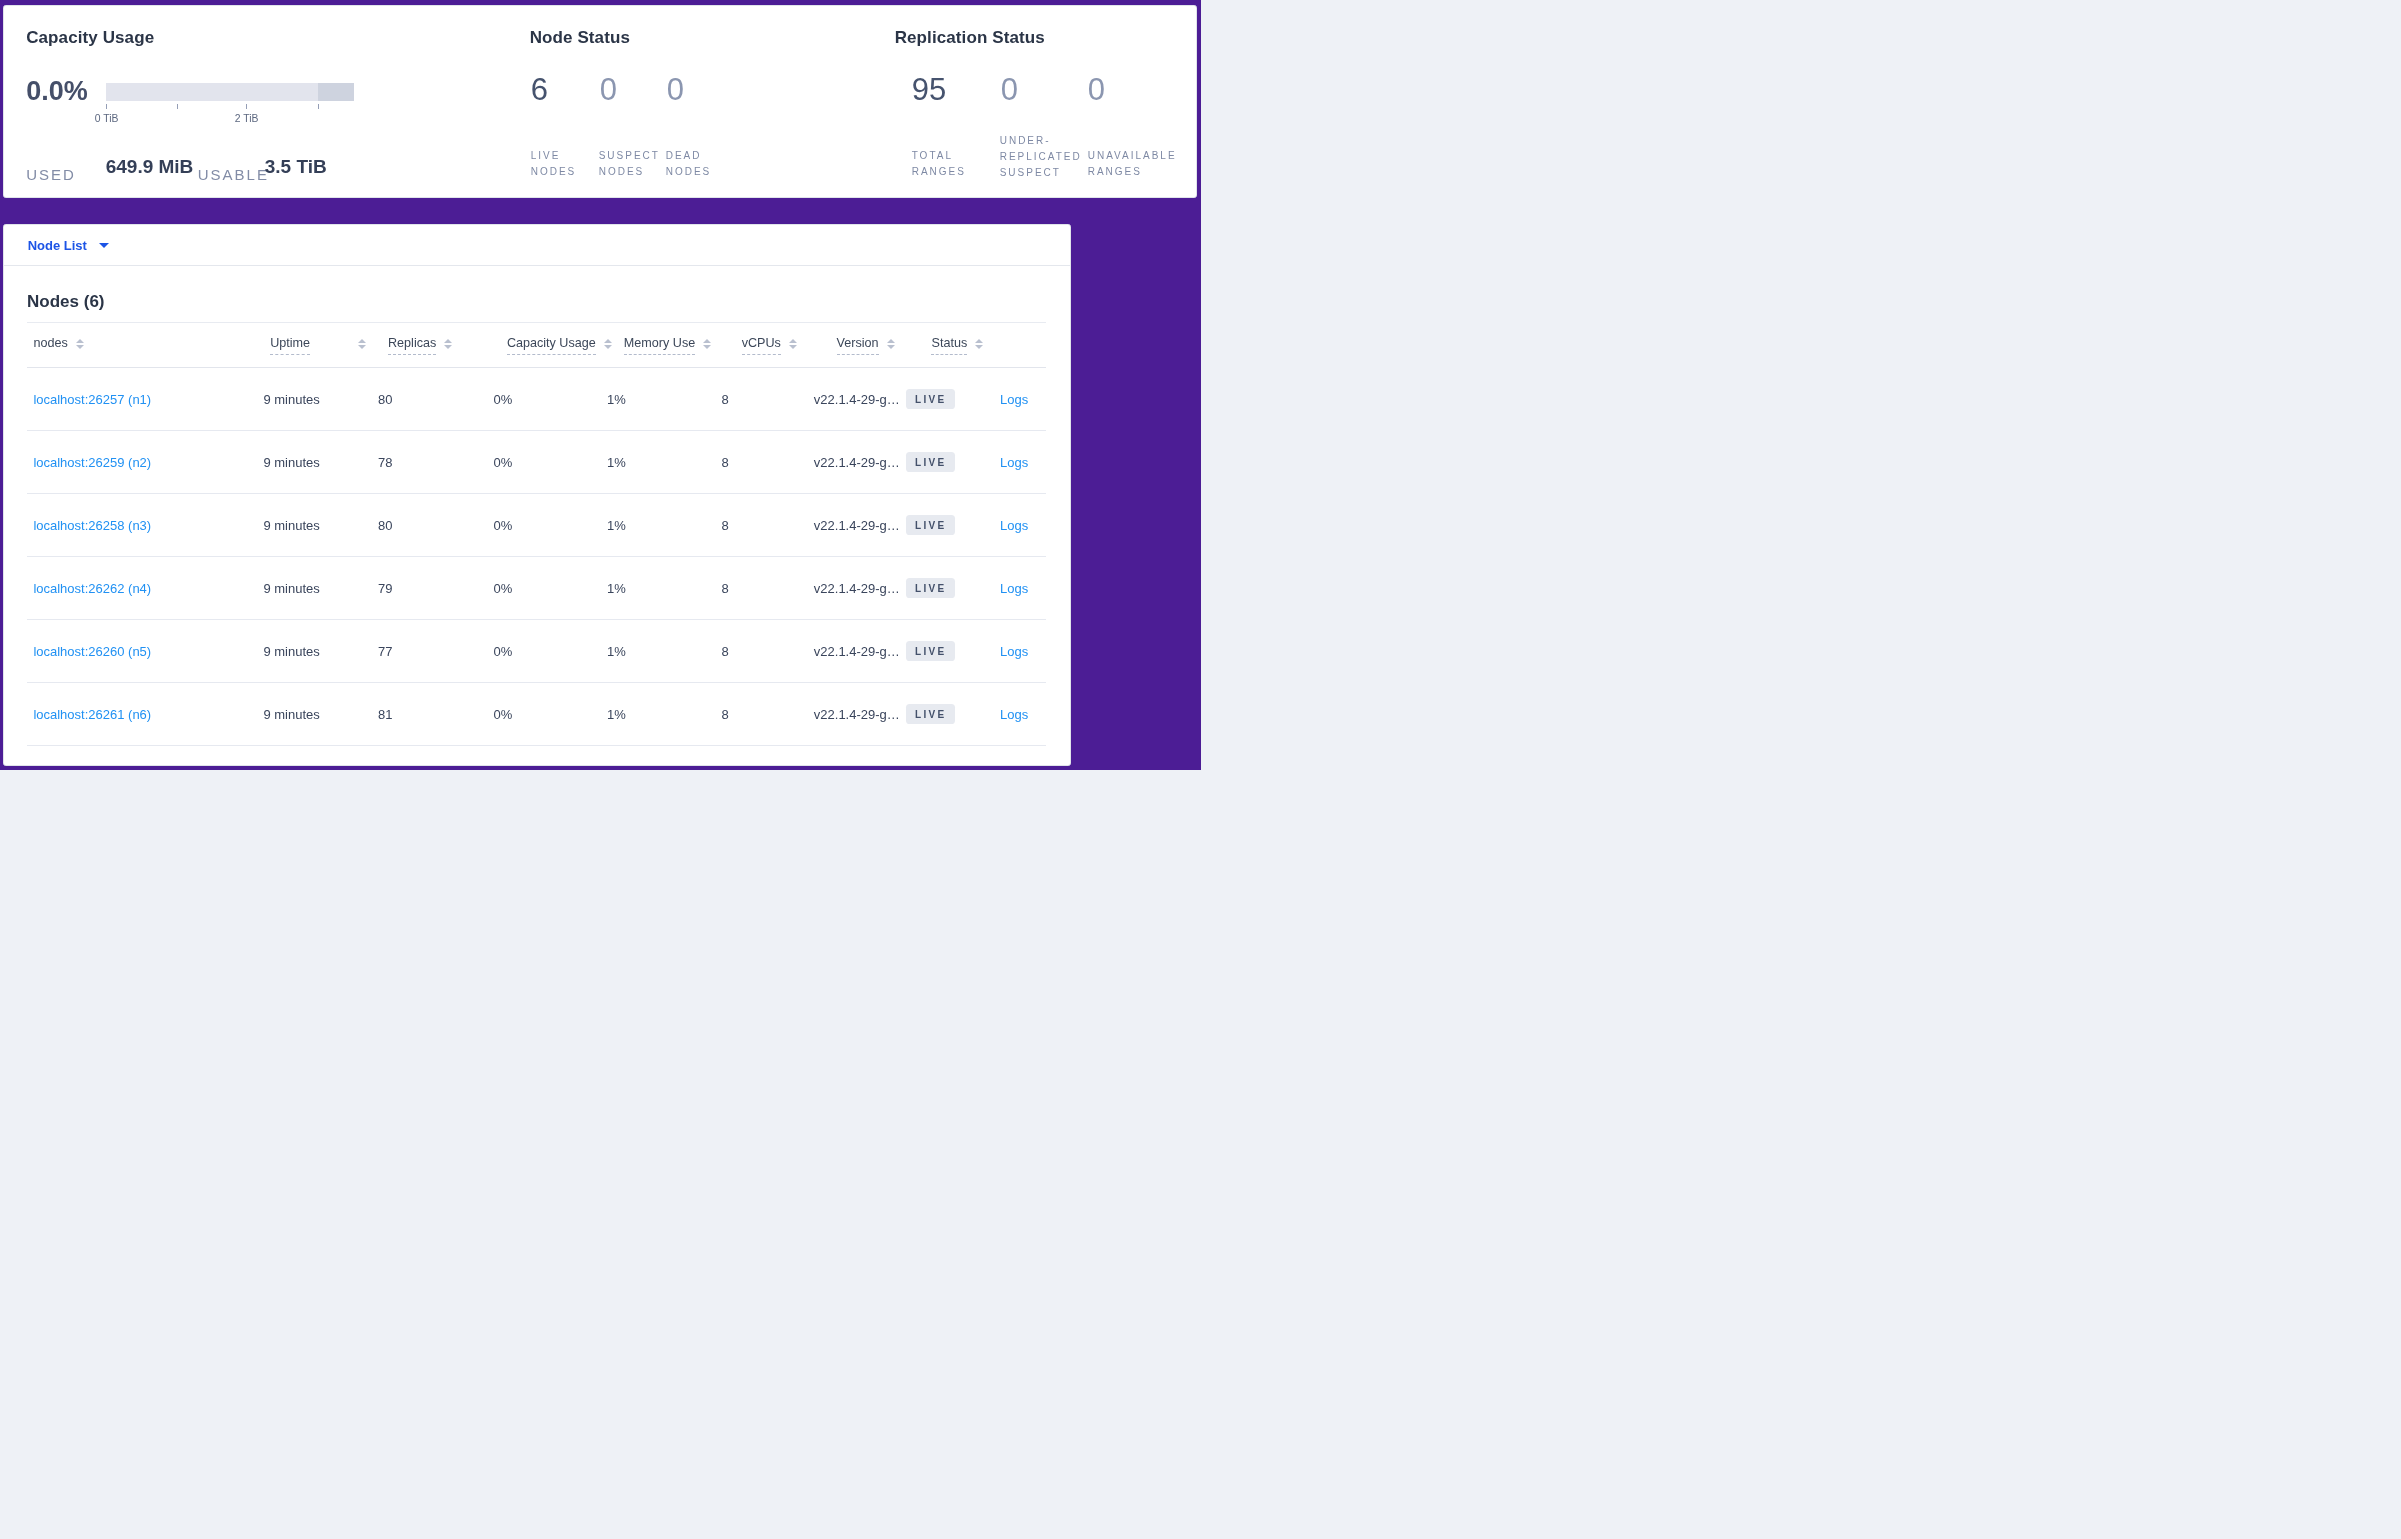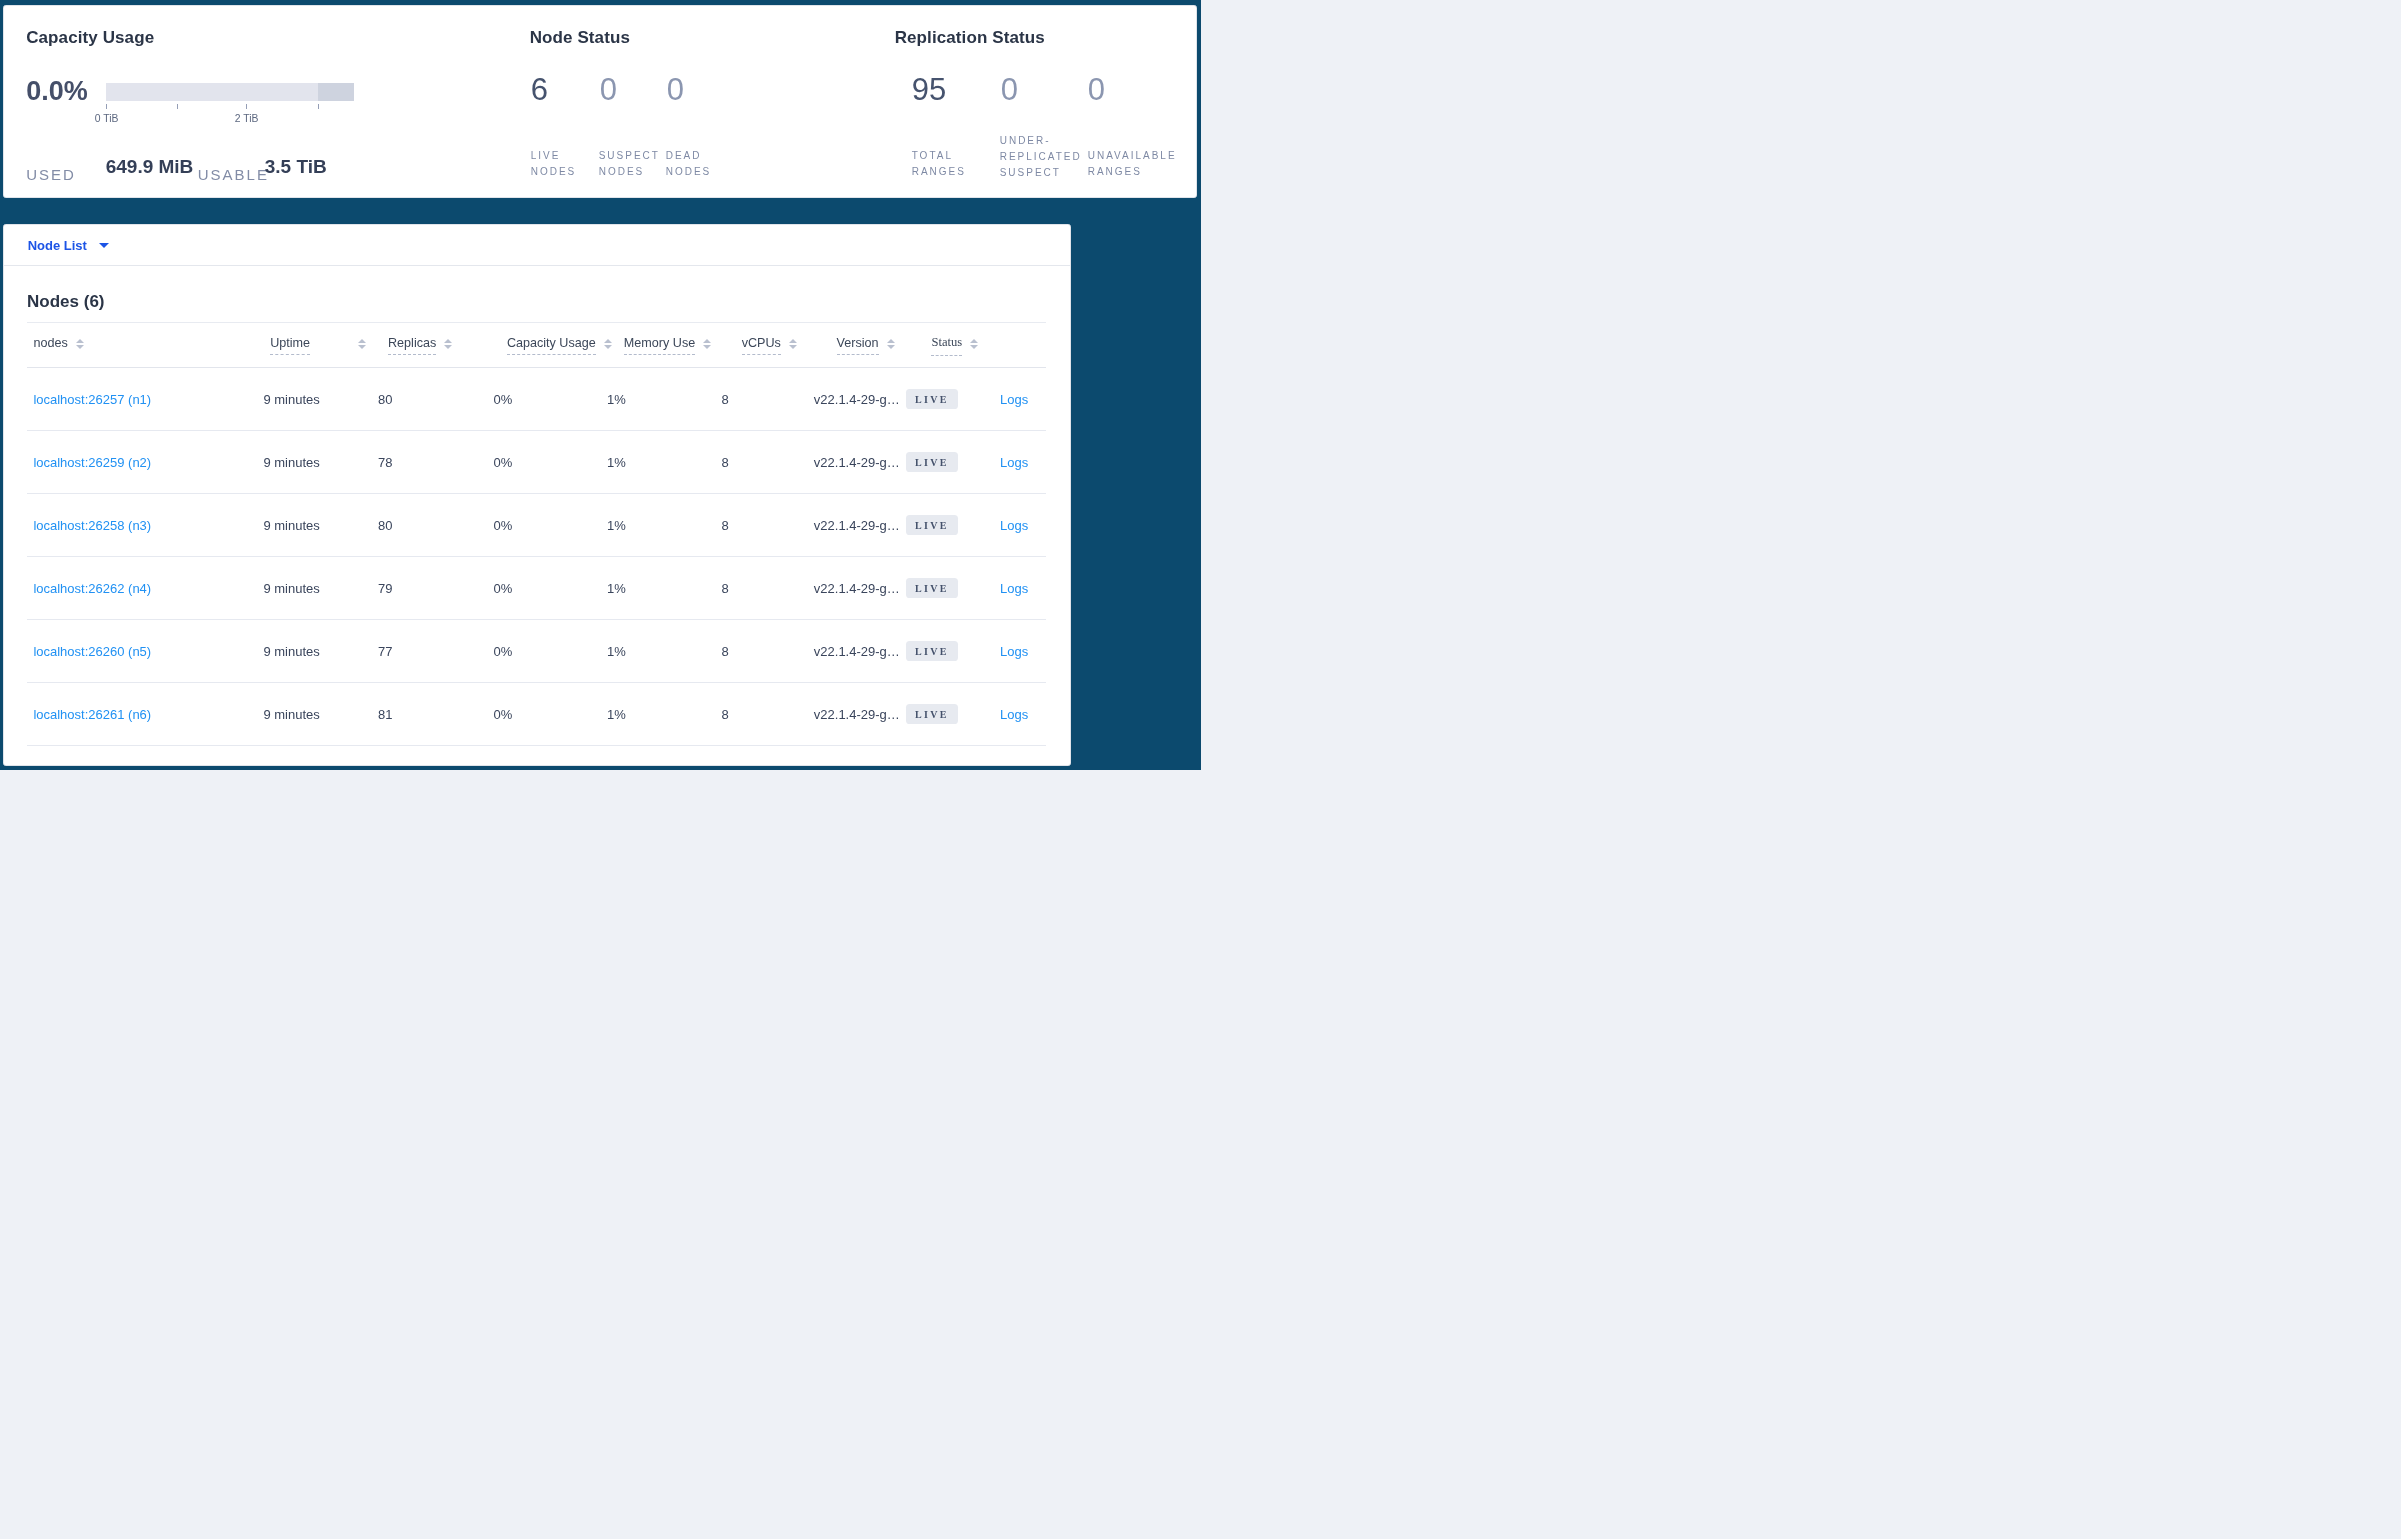--- a/index.html
+++ b/index.html
@@ -1,19 +1,19 @@
 <!DOCTYPE html>
 <html style="font-size:14.4px"><head>
 <meta charset="utf-8">
 <style>
   * { margin:0; padding:0; box-sizing:border-box; }
   html,body { background:#eef1f6; }
   #app {
     position:relative; width:1201px; height:770px; overflow:hidden;
-    background:#0c4a6e;
+    background:#4c1d95;
     font-family:"Liberation Sans", sans-serif;
     color:#394455;
   }
   .card {
     position:absolute; background:#ffffff;
     border:0.9px solid #e0e4ea; border-radius:2.7px;
   }
   #summary-card { left:2.7px; top:4.5px; width:1194px; height:193px; }
   .sec-title { position:absolute; top:22.5px; font-size:17px; font-weight:700; color:#2b3547; letter-spacing:0.1px; }
   #cap-title { left:22.5px; }
@@ -49,21 +49,21 @@
     border-left:5px solid transparent; border-right:5px solid transparent;
     border-top:5.9px solid #1c54e6;
   }
   #content { margin:0 23.4px; }
   #nodes-title { padding-top:24px; font-size:17px; font-weight:700; color:#2b3547; line-height:23.4px; }
   #top-divider { margin-top:9px; border-top:0.9px solid #e8ebf1; }
 
   .thead { display:flex; align-items:center; height:45px; border-bottom:0.9px solid #e2e5ec; padding-left:6.3px; font-size:12.6px; color:#3c4759; }
   .tr    { display:flex; align-items:center; height:63px; border-bottom:0.9px solid #e6e9f0; padding-left:6.3px; font-size:13px; color:#3a455c; }
   .c0{width:247px;} .c1{width:123px;gap:40px;} .c2{width:124px;} .c3{width:122px;}
-  .c4{width:123px;} .c5{width:99px;} .c6{width:99px;} .c7{width:101px;font-family:Liberation Serif, serif;}
+  .c4{width:123px;} .c5{width:99px;} .c6{width:99px;} .c7{width:101px;}
   .c8{flex:1; text-align:right; padding-right:18px;}
   .th { display:flex; align-items:flex-start; }
   .th .lbl { padding-bottom:4.5px; border-bottom:0.9px dashed #b3bbcc; }
   .th .lbl.no-dash { border-bottom:0.9px dashed transparent; }
   .sort { display:inline-flex; flex-direction:column; gap:1.8px; margin-left:8px; margin-top:3.6px; }
   .sort .up {
     width:0; height:0;
     border-left:4px solid transparent; border-right:4px solid transparent;
     border-bottom:4.5px solid #b9c0cf;
   }

